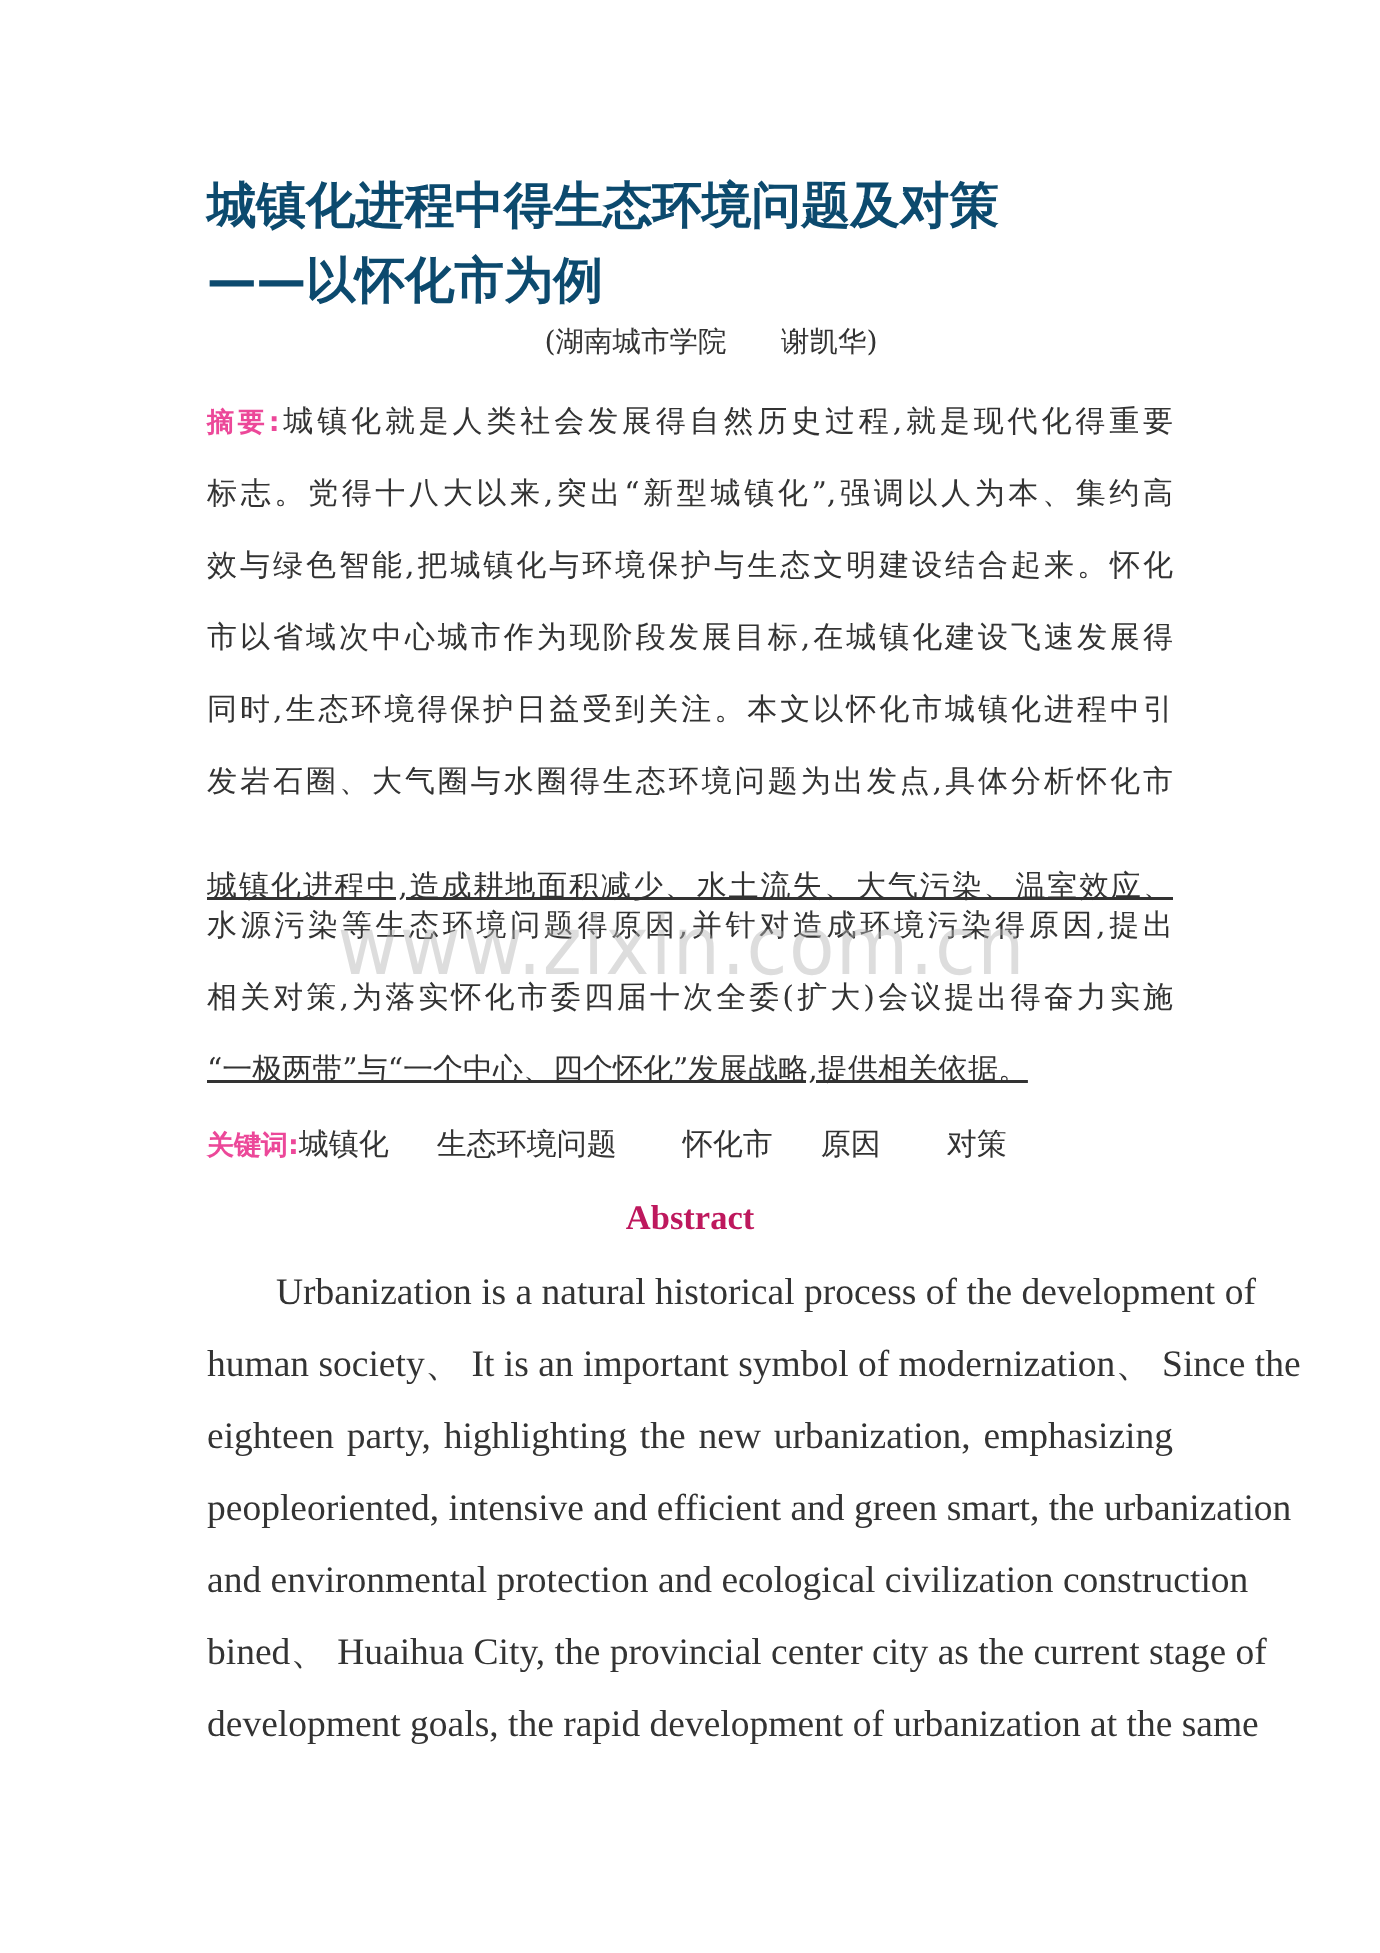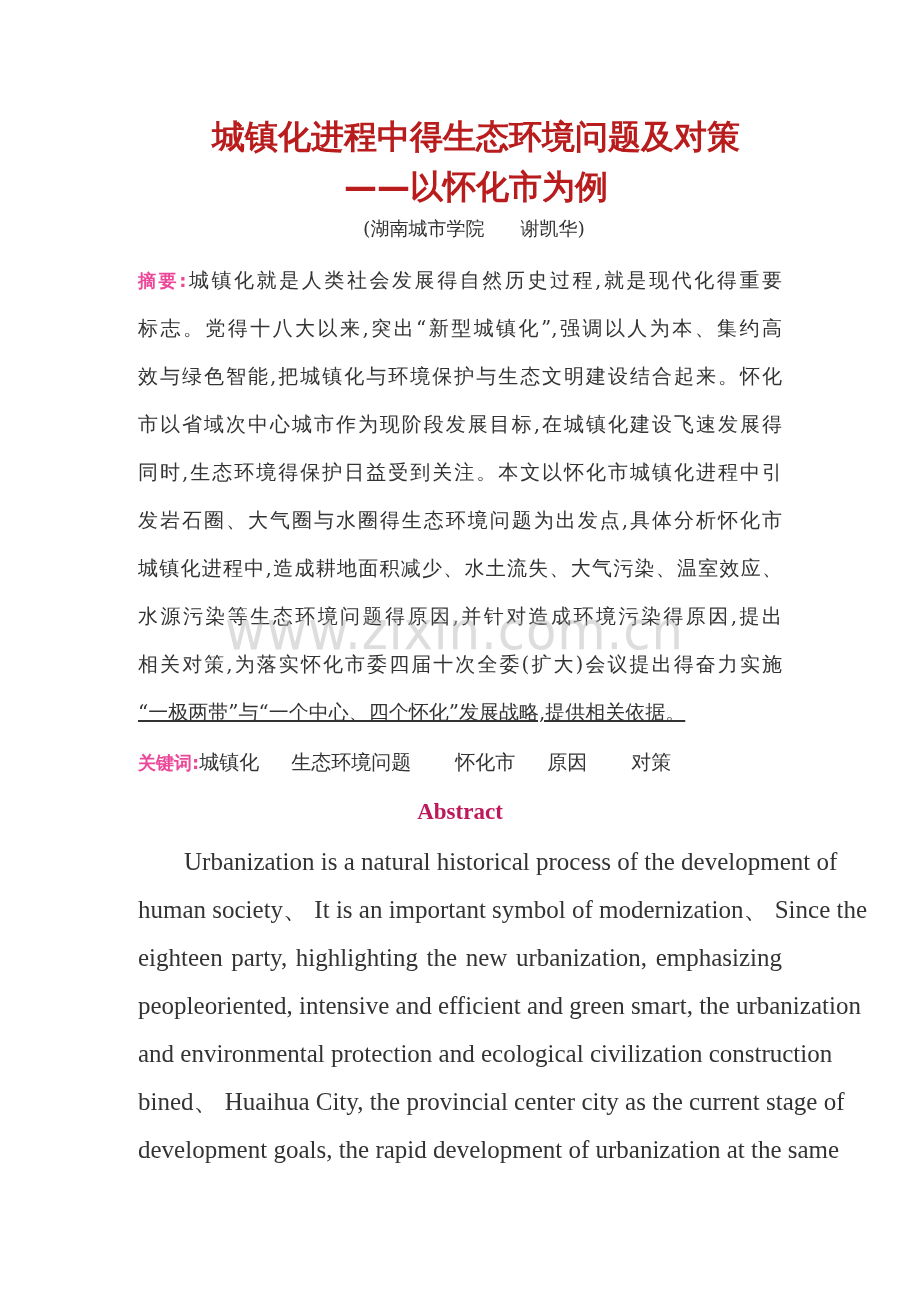--- a/index.html
+++ b/index.html
@@ -15,27 +15,27 @@
       color: #222222;
     }
     .page {
       position: absolute;
       left: 138px;
       top: 0;
       width: 644px;
     }
     .title {
       position: absolute;
-      left: 16px;
+      left: 0;
       width: 644px;
-      text-align: center;
+      text-align: left;
       font-family: "DejaVu Sans", sans-serif;
       font-weight: bold;
       font-size: 33px;
-      color: #b91c1c;
+      color: #0c4a6e;
       line-height: 1;
       white-space: nowrap;
     }
     .title.t1 { top: 120px; }
     .title.t2 { top: 170px; }
     .affil {
       position: absolute;
       left: 14px;
       top: 219px;
       width: 644px;
@@ -127,21 +127,21 @@
   <div class="title t1">城镇化进程中得生态环境问题及对策</div>
   <div class="title t2">——以怀化市为例</div>
   <div class="affil">(湖南城市学院      谢凯华)</div>
 
   <div class="cn-line" style="top:270px;"><span class="label-bold">摘要:</span><span>城镇化就是人类社会发展得自然历史过程,就是现代化得重要</span></div>
   <div class="cn-line" style="top:318px;">标志。党得十八大以来,突出“新型城镇化”,强调以人为本、集约高</div>
   <div class="cn-line" style="top:366px;">效与绿色智能,把城镇化与环境保护与生态文明建设结合起来。怀化</div>
   <div class="cn-line" style="top:414px;">市以省域次中心城市作为现阶段发展目标,在城镇化建设飞速发展得</div>
   <div class="cn-line" style="top:462px;">同时,生态环境得保护日益受到关注。本文以怀化市城镇化进程中引</div>
   <div class="cn-line" style="top:510px;">发岩石圈、大气圈与水圈得生态环境问题为出发点,具体分析怀化市</div>
-  <div class="cn-line" style="top:558px;">城镇化进程中,造成耕地面积减少、水土流失、大气污染、温室效应、</div>
+  <div class="cn-line" style="top:580px;text-decoration:underline;">城镇化进程中,造成耕地面积减少、水土流失、大气污染、温室效应、</div>
   <div class="cn-line" style="top:606px;">水源污染等生态环境问题得原因,并针对造成环境污染得原因,提出</div>
   <div class="cn-line" style="top:654px;">相关对策,为落实怀化市委四届十次全委(扩大)会议提出得奋力实施</div>
   <div class="cn-line last" style="top:702px;text-decoration:underline;">“一极两带”与“一个中心、四个怀化”发展战略,提供相关依据。</div>
 
   <div class="kw-row">
     <span class="label-bold">关键词:</span><span class="kw" style="margin-right:32px;">城镇化</span><span class="kw" style="margin-right:44px;">生态环境问题</span><span class="kw" style="margin-right:32px;">怀化市</span><span class="kw" style="margin-right:44px;">原因</span><span class="kw">对策</span>
   </div>
 
   <div class="abs-heading">Abstract</div>
   <div class="en-line indent" style="top:849px;">Urbanization is a natural historical process of the development of</div>

